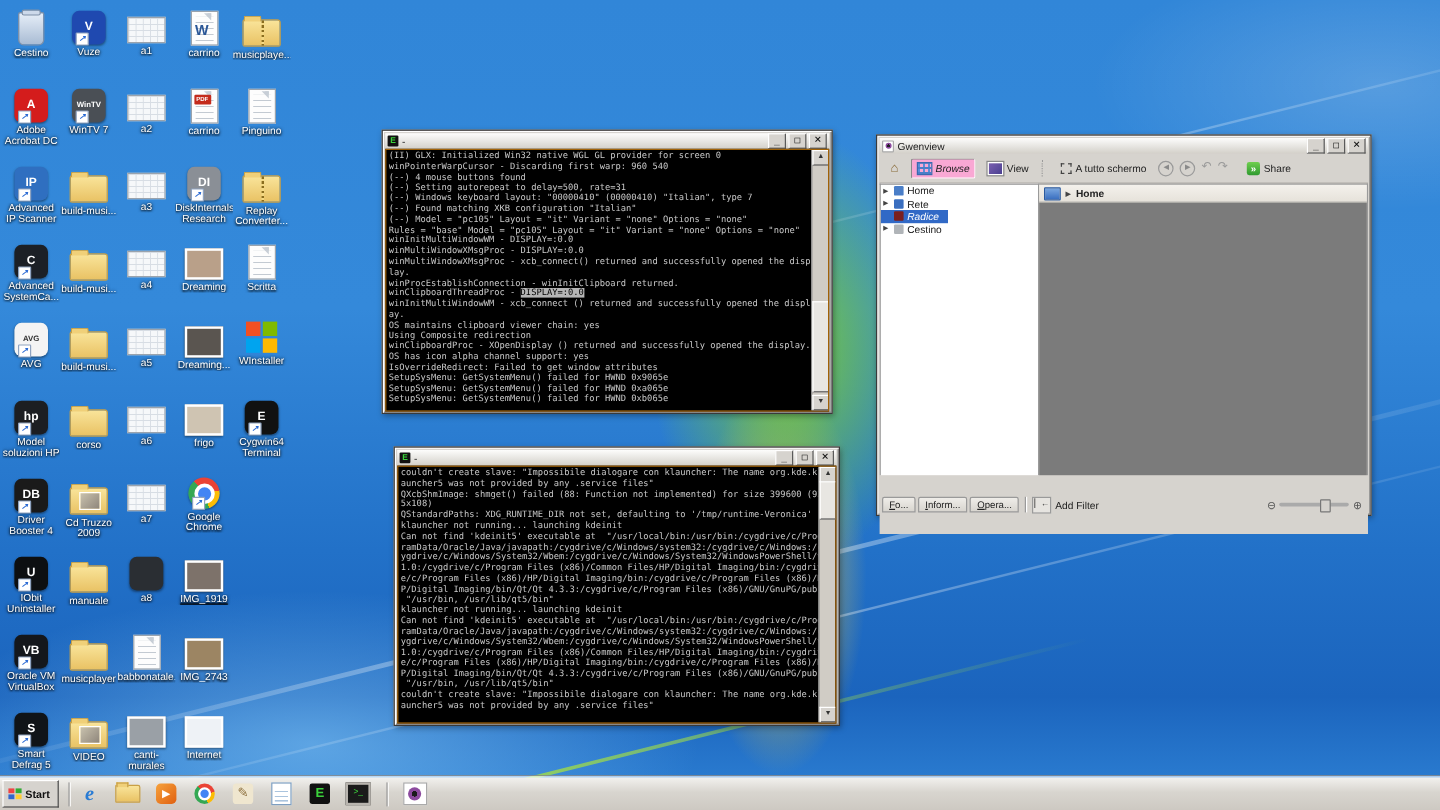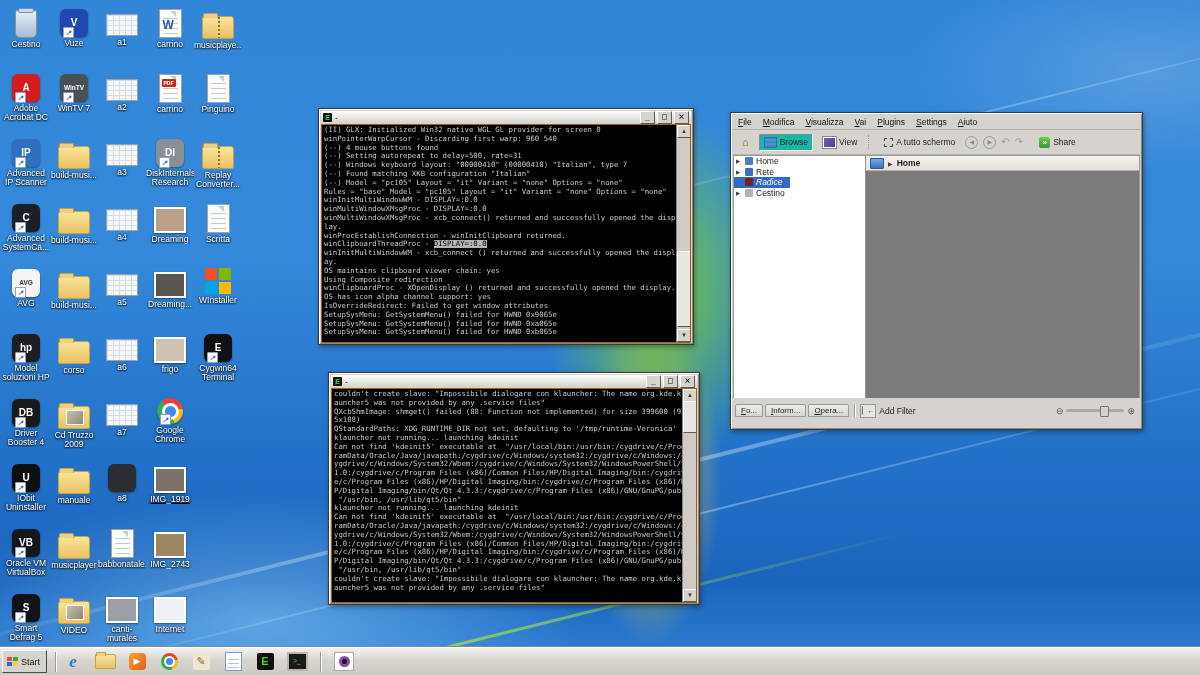--- a/index.html
+++ b/index.html
@@ -64,21 +64,21 @@
   .sb{position:absolute;top:0;right:0;bottom:0;width:13px;background:#d0ccc5;border-left:1px solid #8a8a8a;}
   .sbarr{position:absolute;left:0;width:12px;height:11px;background:#d6d3ce;border:1px solid;border-color:#fff #5a5a5a #5a5a5a #fff;font-size:6px;line-height:10px;text-align:center;color:#333;}
   .sbarr.up{top:0;} .sbarr.dn{bottom:0;}
   .sbarr.up::before{content:"\25B2";} .sbarr.dn::before{content:"\25BC";}
   .sbthumb{position:absolute;left:0;width:12px;background:#e8e6e2;border:1px solid;border-color:#fff #5a5a5a #5a5a5a #fff;}
   
   .menubar{display:flex;gap:11px;padding:2px 5px;font-size:8.5px;color:#111;background:#d6d3ce;border-bottom:1px solid #b5b2ac;}
   .menu-item::first-letter{text-decoration:underline;}
   .gtoolbar{display:flex;align-items:center;gap:5px;padding:2px 4px;height:20px;background:#d6d3ce;border-bottom:1px solid #b5b2ac;}
   .tbtn{display:flex;align-items:center;gap:3px;font-size:8.5px;color:#222;padding:2px 4px;border:1px solid transparent;border-radius:2px;}
-  .tbtn.pressed{border-color:#8a8a8a #fff #fff #8a8a8a;background:#14b8a6;}
+  .tbtn.pressed{border-color:#8a8a8a #fff #fff #8a8a8a;background:#f9a8d4;font-style:italic;}
   .tsep{width:4px;height:14px;border-left:1px dotted #9a9a9a;margin:0 1px;}
   .ico-home{font-size:11px;color:#8a6d3b;line-height:11px;}
   .ico-grid{width:11px;height:9px;background:
       repeating-linear-gradient(0deg,#4a7ec8 0 2px,transparent 2px 4px),
       repeating-linear-gradient(90deg,#5a8ed8 0 2px,transparent 2px 4px);border:1px solid #3a6ab0;}
   .ico-view{width:11px;height:9px;background:linear-gradient(135deg,#7a5fb0,#4a3f90);border:1px solid #fff;box-shadow:0 0 0 1px #888;}
   .ico-fs{width:9px;height:9px;position:relative;background:
       linear-gradient(#444,#444) 0 0/3px 1px no-repeat, linear-gradient(#444,#444) 0 0/1px 3px no-repeat,
       linear-gradient(#444,#444) 100% 0/3px 1px no-repeat, linear-gradient(#444,#444) 100% 0/1px 3px no-repeat,
       linear-gradient(#444,#444) 0 100%/3px 1px no-repeat, linear-gradient(#444,#444) 0 100%/1px 3px no-repeat,
@@ -91,39 +91,39 @@
   .titem{display:flex;align-items:center;gap:3px;height:10.5px;padding:0 2px;font-size:8.5px;color:#1a1a1a;}
   .titem .arr{width:6px;font-size:5.5px;color:#444;}
   .titem .tic{width:8px;height:8px;border-radius:1px;flex:0 0 auto;}
   .titem.sel{background:#3169c6;color:#fff;width:52px;font-style:italic;}
   .gmain{flex:1;display:flex;flex-direction:column;border:1px solid #9a9a9a;border-left:none;border-bottom:none;}
   .crumb{height:14px;background:linear-gradient(180deg,#f4f1ec,#e6e2da);display:flex;align-items:center;gap:4px;padding:0 4px;border-bottom:1px solid #b5b2ac;}
   .crumb .cfold{width:12px;height:9px;background:linear-gradient(180deg,#7aa7e0,#3a6fc0);border:1px solid #2a5aa0;border-radius:1px;}
   .crumb .carr{font-size:6px;color:#444;}
   .crumb .ctext{font-size:8.5px;font-weight:bold;color:#222;}
   .gcontent{flex:1;background:#7b7b7b;}
-  .gbottom{height:17px;display:flex;align-items:center;background:#d6d3ce;padding:4px 2px;gap:3px;}
+  .gbottom{height:17px;display:flex;align-items:center;background:#d6d3ce;padding:16px 2px;gap:3px;}
   .btab{font-size:8px;color:#222;padding:1px 5px;background:linear-gradient(180deg,#efede9,#d8d5cf);border:1px solid #9a9a9a;border-radius:2px 2px 0 0;}
   .btab::first-letter{text-decoration:underline;}
   .bsep{width:1px;height:13px;background:#9a9a9a;margin:0 2px;box-shadow:1px 0 0 #fff;}
   .sbtn{width:14px;height:12px;border:1px solid #9a9a9a;background:#e6e4e0;font-size:7px;line-height:11px;text-align:center;color:#333;}
   .filter-label{font-size:8.5px;color:#222;}
   .zoomctl{margin-left:auto;display:flex;align-items:center;gap:3px;padding-right:3px;}
   .zglyph{font-size:9px;color:#555;line-height:10px;}
   .ztrack{width:58px;height:3px;background:#aaa;border-radius:2px;position:relative;}
   .zthumb{position:absolute;left:34px;top:-3px;width:7px;height:9px;background:#d6d3ce;border:1px solid #777;border-radius:1px;}
   
   #taskbar{position:absolute;left:0;right:0;bottom:0;height:27px;background:linear-gradient(180deg,#f2f1ee,#d8d5cf 45%,#cdc9c2);border-top:1px solid #fff;box-shadow:0 -1px 0 #8a8a8a;display:flex;align-items:center;padding:0 2px;z-index:10;}
   #startbtn{display:flex;align-items:center;gap:3px;height:21px;padding:0 6px 0 4px;background:#d6d3ce;border:1px solid;border-color:#fff #4a4a4a #4a4a4a #fff;margin-right:4px;}
   .winflag{width:11px;height:10px;background:
      linear-gradient(#e44,#e44) 0 0/5px 4px no-repeat,
      linear-gradient(#3a3,#3a3) 6px 0/5px 4px no-repeat,
      linear-gradient(#36c,#36c) 0 5px/5px 4px no-repeat,
      linear-gradient(#fc3,#fc3) 6px 5px/5px 4px no-repeat;}
-  #startbtn span{font-size:9px;font-weight:normal;color:#111;}
+  #startbtn span{font-size:9px;font-weight:bold;color:#111;}
   .tb-sep{width:1px;height:20px;background:#9a9a9a;box-shadow:1px 0 0 #fff;margin:0 4px;}
   .qbtn{width:24px;height:23px;display:flex;align-items:center;justify-content:center;border:1px solid transparent;}
   .q-ie{font-family:"Liberation Serif",serif;font-style:italic;font-weight:bold;font-size:17px;color:#2a7cd4;}
   .q-folder{width:19px;height:13px;background:linear-gradient(180deg,#f9e49a,#e9c264);border:1px solid #c9a045;border-radius:1px 2px 1px 1px;position:relative;}
   .q-folder::before{content:"";position:absolute;top:-3px;left:0;width:8px;height:3px;background:#f0d079;border:1px solid #c9a045;border-bottom:none;}
   .q-media{width:17px;height:17px;border-radius:4px;background:linear-gradient(135deg,#f6a23c,#e06010);color:#fff;font-size:9px;line-height:17px;text-align:center;}
   .q-chrome{width:17px;height:17px;border-radius:50%;background:conic-gradient(from -40deg,#ea4335 0 120deg,#fbbc05 0 200deg,#34a853 0 360deg);display:flex;align-items:center;justify-content:center;}
   .q-chrome::before{content:"";width:7px;height:7px;border-radius:50%;background:#4285f4;border:2px solid #fff;}
   .q-paint{width:17px;height:17px;border-radius:3px;background:#efe6cf;color:#8a6d3b;font-size:11px;line-height:16px;text-align:center;}
   .q-notes{width:15px;height:17px;background:#fff;border:1px solid #7d9ec0;background-image:repeating-linear-gradient(180deg,transparent 0 3px,#aac4de 3px 4px);background-size:11px 12px;background-position:2px 3px;background-repeat:no-repeat;}
@@ -461,29 +461,29 @@
         </div>
       <div class="sb">
         <span class="sbarr up"></span>
         <span class="sbthumb" style="top:12px;height:30px;"></span>
         <span class="sbarr dn"></span>
       </div>
     </div>
   </div>
 
   <div class="win" id="gwen" style="left:730px;top:112px;width:407px;height:312px;">
-    <div class="menubar" id="gmenus">
-        <span class="menu-item">File</span>
-        <span class="menu-item">Modifica</span>
-        <span class="menu-item">Visualizza</span>
-        <span class="menu-item">Vai</span>
-        <span class="menu-item">Plugins</span>
-        <span class="menu-item">Settings</span>
-        <span class="menu-item">Aiuto</span>
-      </div>
+    <div class="tbar">
+      <span class="tico tico-eye"></span>
+      <span class="ttitle">Gwenview</span>
+      <span class="wbtns">
+        <span class="wbtn wbtn-min"></span>
+        <span class="wbtn wbtn-max"></span>
+        <span class="wbtn wbtn-close"></span>
+      </span>
+    </div>
     <div class="gtoolbar">
       <span class="tbtn">
           <span class="ico-home">⌂</span>
         </span>
       <span class="tbtn pressed">
           <span class="ico-grid"></span>
           <span>Browse</span>
         </span>
       <span class="tbtn">
           <span class="ico-view"></span>

